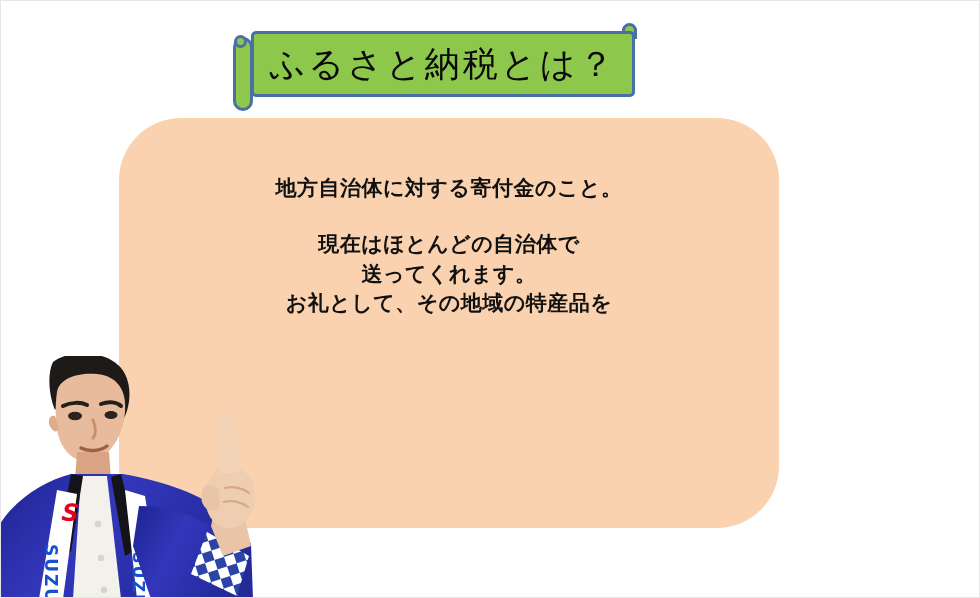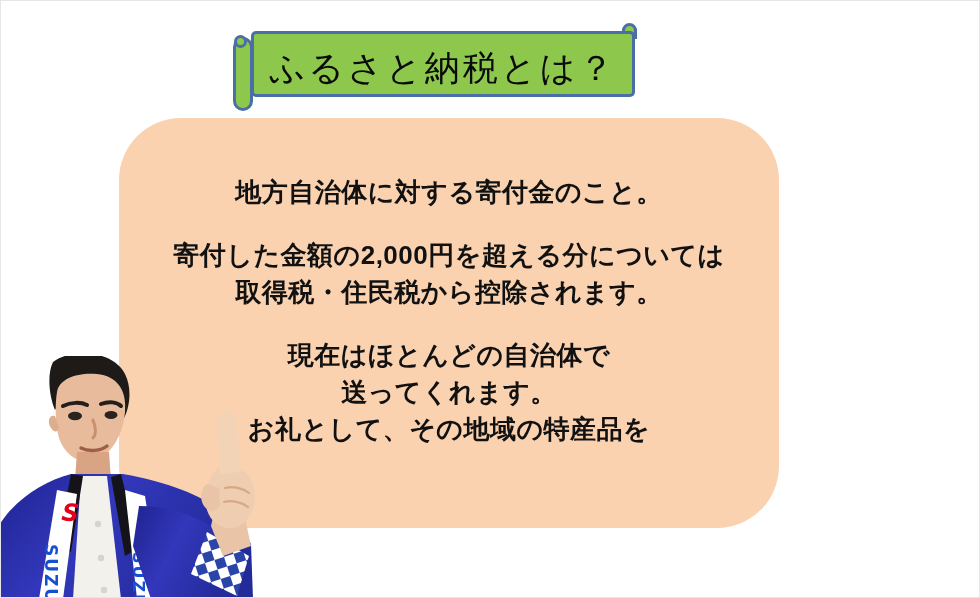--- a/index.html
+++ b/index.html
@@ -41,27 +41,26 @@
     border-radius: 5px;
     box-sizing: border-box;
   }
   .banner-title {
     position: absolute;
     left: 0;
     right: 0;
     top: 50%;
     transform: translateY(-52%);
     text-align: center;
-    font-family: Liberation Mono, monospace;
+    font-family: Liberation Sans, sans-serif;
     font-size: 35px;
     letter-spacing: 3px;
     color: #0a0a0a;
     white-space: nowrap;
     line-height: 1;
-    margin-top: 8px;
   }
   
   .scroll-left {
     position: absolute;
     left: 4px;
     top: 14px;
     width: 20px;
     height: 74px;
     background: #8dc84c;
     border: 3px solid #4a6fa5;
@@ -115,24 +114,24 @@
   }
 
   .body-text {
     position: absolute;
     left: 0;
     right: 0;
     top: 56px;
     text-align: center;
     color: #111111;
     font-weight: bold;
-    font-size: 26px;
+    font-size: 21px;
     line-height: 1.42;
     letter-spacing: 0.5px;
-    font-family: Liberation Sans, sans-serif;
+    font-family: Liberation Serif, serif;
   }
   .para { margin: 0 0 26px 0; }
   .para:last-child { margin-bottom: 12px; }
   .para .line { display: block; }
 
   
   .character {
     position: absolute;
     left: 0px;
     top: 355px;
@@ -159,24 +158,20 @@
     <div class="scroll-left-curl" data-interactable="false"></div>
   </div>
 
   <div class="content-box" data-interactable="false">
     <div class="body-text" data-interactable="false">
 
       <div class="para" data-interactable="false">
         <span class="line" data-interactable="false">地方自治体に対する寄付金のこと。</span>
       </div>
 
-      <div class="para" data-interactable="false">
-        <span class="line" data-interactable="false">寄付した金額の2,000円を超える分については</span>
-        <span class="line" data-interactable="false">取得税・住民税から控除されます。</span>
-      </div>
 
       <div class="para" data-interactable="false">
         <span class="line" data-interactable="false">現在はほとんどの自治体で</span>
         <span class="line" data-interactable="false">送ってくれます。</span>
         <span class="line" data-interactable="false">お礼として、その地域の特産品を</span>
       </div>
 
     </div>
   </div>
 

